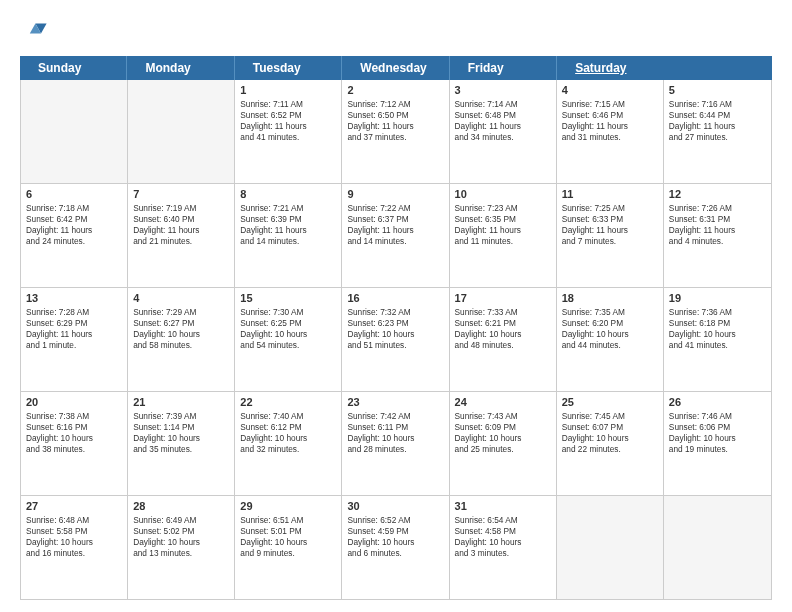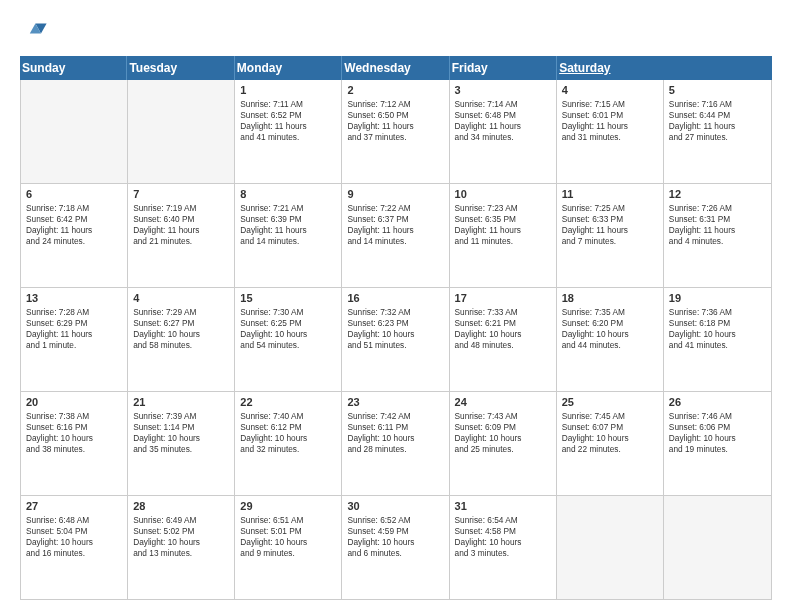--- a/index.html
+++ b/index.html
@@ -61,21 +61,21 @@
     }
     .cal-header {
       display: grid;
       grid-template-columns: repeat(7, 1fr);
       background: #2e6da4;
     }
     .cal-header-cell {
       color: #fff;
       font-size: 12px;
       font-weight: bold;
-      padding: 5px 2px;
+      padding: 5px 18px;
       text-align: left;
       border-right: 1px solid #5590c0;
     }
     .cal-header-cell:last-child { border-right: none; text-decoration: underline; }
     .cal-body {
       flex: 1;
       display: flex;
       flex-direction: column;
     }
     .cal-row {
@@ -125,22 +125,22 @@
     </div>
     <div class="title-area">
       <div class="month-title"></div>
       <div class="location"></div>
     </div>
   </div>
 
   <div class="calendar">
     <div class="cal-header">
     <div class="cal-header-cell">Sunday</div>
+        <div class="cal-header-cell">Monday</div>
         <div class="cal-header-cell">Tuesday</div>
-        <div class="cal-header-cell">Monday</div>
         <div class="cal-header-cell">Wednesday</div>
         <div class="cal-header-cell">Friday</div>
         <div class="cal-header-cell">Saturday</div>
       </div>
     <div class="cal-body">
     <div class="cal-row">
           <div class="cal-cell empty"></div>
           <div class="cal-cell empty"></div>
           <div class="cal-cell">
             <div class="day-num">1</div>
@@ -159,21 +159,21 @@
           <div class="cal-cell">
             <div class="day-num">3</div>
             <div class="cell-text">Sunrise: 7:14 AM</div>
             <div class="cell-text">Sunset: 6:48 PM</div>
             <div class="cell-text">Daylight: 11 hours</div>
             <div class="cell-text">and 34 minutes.</div>
           </div>
           <div class="cal-cell">
             <div class="day-num">4</div>
             <div class="cell-text">Sunrise: 7:15 AM</div>
-            <div class="cell-text">Sunset: 6:01 PM</div>
+            <div class="cell-text">Sunset: 6:46 PM</div>
             <div class="cell-text">Daylight: 11 hours</div>
             <div class="cell-text">and 31 minutes.</div>
           </div>
           <div class="cal-cell">
             <div class="day-num">5</div>
             <div class="cell-text">Sunrise: 7:16 AM</div>
             <div class="cell-text">Sunset: 6:44 PM</div>
             <div class="cell-text">Daylight: 11 hours</div>
             <div class="cell-text">and 27 minutes.</div>
           </div>
@@ -328,21 +328,21 @@
             <div class="cell-text">Sunrise: 7:46 AM</div>
             <div class="cell-text">Sunset: 6:06 PM</div>
             <div class="cell-text">Daylight: 10 hours</div>
             <div class="cell-text">and 19 minutes.</div>
           </div>
         </div>
         <div class="cal-row">
           <div class="cal-cell">
             <div class="day-num">27</div>
             <div class="cell-text">Sunrise: 6:48 AM</div>
-            <div class="cell-text">Sunset: 5:04 PM</div>
+            <div class="cell-text">Sunset: 5:58 PM</div>
             <div class="cell-text">Daylight: 10 hours</div>
             <div class="cell-text">and 16 minutes.</div>
           </div>
           <div class="cal-cell">
             <div class="day-num">28</div>
             <div class="cell-text">Sunrise: 6:49 AM</div>
             <div class="cell-text">Sunset: 5:02 PM</div>
             <div class="cell-text">Daylight: 10 hours</div>
             <div class="cell-text">and 13 minutes.</div>
           </div>

